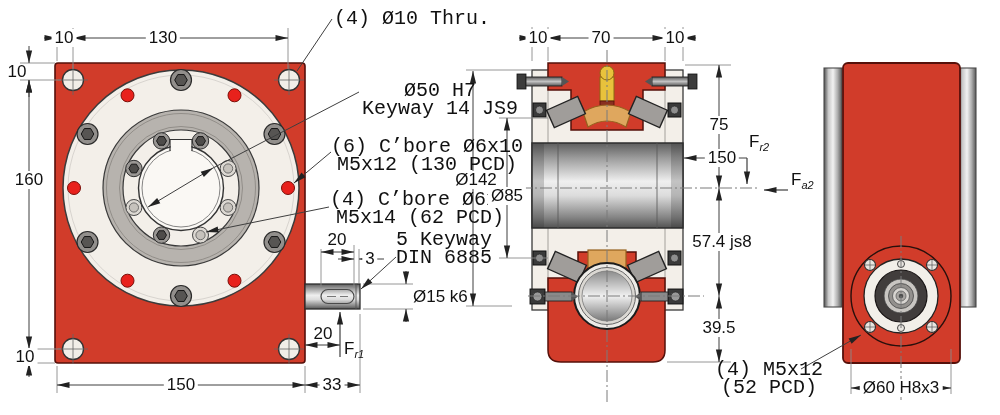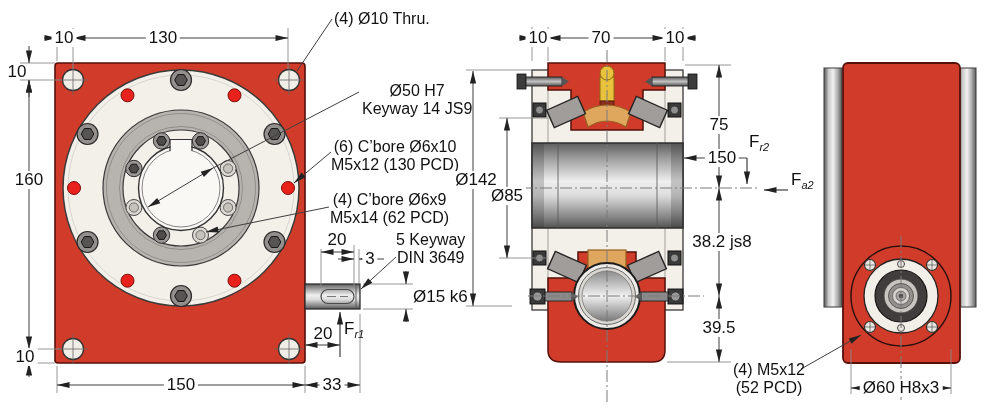--- a/index.html
+++ b/index.html
@@ -5,21 +5,21 @@
   html,body{margin:0;padding:0;background:#ffffff;}
   #stage{position:relative;width:1000px;height:415px;background:#ffffff;overflow:hidden;
          font-family:"Liberation Sans","DejaVu Sans",sans-serif;color:#111;}
   #art{position:absolute;left:0;top:0;}
   .lbl{position:absolute;font-size:17px;line-height:18px;white-space:pre-line;color:#111;}
   .c{transform:translate(-50%,-50%);}
   .l{transform:translate(0,-50%);text-align:left;}
   .tl{text-align:center;}
   .ct{transform:translate(-50%,0);text-align:center;}
   .bg{background:#fff;padding:0 3px;}
-  .note{font-size:16px;}
+  .note{font-size:20px;font-family:Liberation Mono, monospace;}
   .sub{font-size:11px;vertical-align:-4px;font-style:italic;}
 </style>
 </head>
 <body>
 
 <div id="stage">
 <svg id="art" width="1000" height="415" viewBox="0 0 1000 415">
   <defs>
     <marker id="ah" orient="auto-start-reverse" markerWidth="14" markerHeight="10" refX="13" refY="4.5" markerUnits="userSpaceOnUse">
       <path d="M13,4.5 L0.5,1.4 L0.5,7.6 Z" fill="#222"></path>
@@ -290,32 +290,32 @@
   <div class="lbl l" style="left:413px;top:297px">Ø15 k6</div>
 
   <div class="lbl l note" style="left:334px;top:19px">(4) Ø10 Thru.</div>
   <div class="lbl tl note" style="left:362px;top:82px">Ø50 H7
 Keyway 14 JS9</div>
   <div class="lbl tl note" style="left:331px;top:138px">(6) C’bore Ø6x10
 M5x12 (130 PCD)</div>
   <div class="lbl tl note" style="left:330px;top:191px">(4) C’bore Ø6x9
 M5x14 (62 PCD)</div>
   <div class="lbl tl note" style="left:396px;top:231px">5 Keyway
-DIN 3649</div>
-
-  <div class="lbl l" style="left:344px;top:331px"><span>F</span><span class="sub">r1</span></div>
+DIN 6885</div>
+
+  <div class="lbl l" style="left:344px;top:351px"><span>F</span><span class="sub">r1</span></div>
 
   <div class="lbl c bg" style="left:538px;top:38px">10</div>
   <div class="lbl c bg" style="left:601px;top:38px">70</div>
   <div class="lbl c bg" style="left:675px;top:38px">10</div>
   <div class="lbl c bg" style="left:476px;top:180px">Ø142</div>
   <div class="lbl c bg" style="left:507px;top:196px">Ø85</div>
   <div class="lbl c bg" style="left:719px;top:125px">75</div>
   <div class="lbl c bg" style="left:722px;top:158px">150</div>
-  <div class="lbl c bg" style="left:722px;top:242px">38.2 js8</div>
+  <div class="lbl c bg" style="left:722px;top:242px">57.4 js8</div>
   <div class="lbl c bg" style="left:719px;top:328px">39.5</div>
 
   <div class="lbl l" style="left:749px;top:144px"><span>F</span><span class="sub">r2</span></div>
   <div class="lbl l" style="left:791px;top:182px"><span>F</span><span class="sub">a2</span></div>
 
   <div class="lbl ct note" style="left:769px;top:361px">(4) M5x12
 (52 PCD)</div>
   <div class="lbl c bg" style="left:901px;top:388px">Ø60 H8x3</div>
 </div>
 

